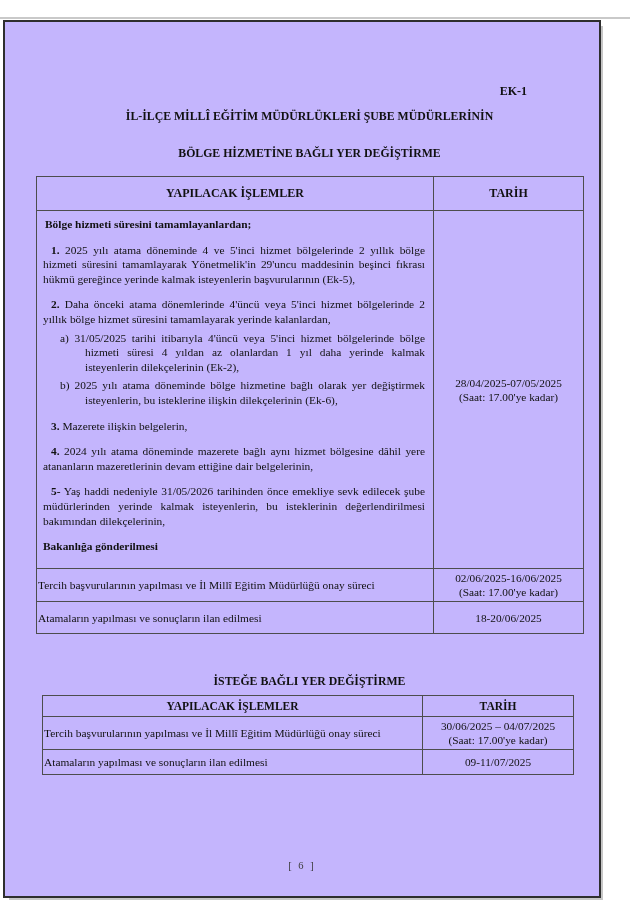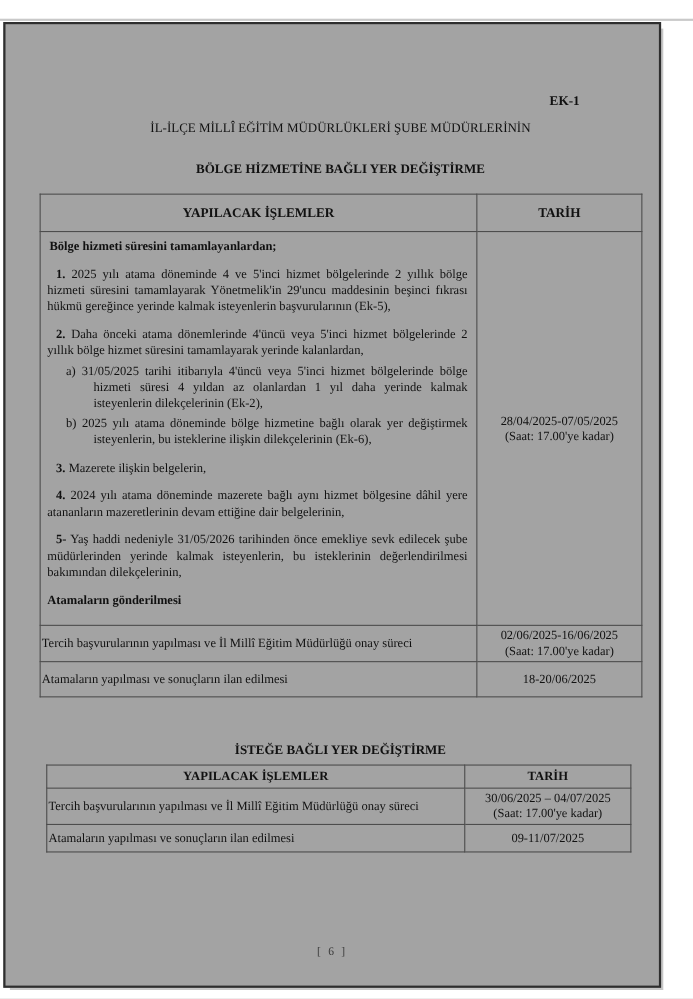--- a/index.html
+++ b/index.html
@@ -13,38 +13,38 @@
   }
   .scan-edge-top {
     position: absolute; left: 0; top: 17px;
     width: 630px; height: 2px; background: #c9c9c9;
   }
   .page-frame {
     position: absolute; left: 3px; top: 20px;
     width: 598px; height: 878px;
     box-sizing: border-box;
     border: 2px solid #2e2e2e;
-    background: #a3a3a3;
+    background: #c4b5fd;
     box-shadow: 4px 4px 0 -2px #c6c6c6;
   }
   .content {
     position: absolute; left: 0; top: 0; right: 0; bottom: 0;
     padding: 0 16px 0 31px;
     box-sizing: border-box;
   }
   .annex-label {
     margin-top: 62px;
     text-align: right;
     padding-right: 56px;
     font-weight: bold;
     font-size: 12px;
   }
   .doc-title {
     text-align: center;
-    font-weight: normal;
+    font-weight: bold;
     font-size: 11.8px;
     line-height: 15px;
     margin-top: 10px;
   }
   .doc-title div { margin: 0; }
   .section-title {
     text-align: center;
     font-weight: bold;
     font-size: 11.8px;
     line-height: 14px;
@@ -148,21 +148,21 @@
       <tr>
         <td class="main-cell">
           <p class="intro-line">Bölge hizmeti süresini tamamlayanlardan;</p>
           <p class="num-item"><span class="marker">1.</span> <span>2025 yılı atama döneminde 4 ve 5'inci hizmet bölgelerinde 2 yıllık bölge hizmeti süresini tamamlayarak Yönetmelik'in 29'uncu maddesinin beşinci fıkrası hükmü gereğince yerinde kalmak isteyenlerin başvurularının (Ek-5),</span></p>
           <p class="num-item num-item-tight"><span class="marker">2.</span> <span>Daha önceki atama dönemlerinde 4'üncü veya 5'inci hizmet bölgelerinde 2 yıllık bölge hizmet süresini tamamlayarak yerinde kalanlardan,</span></p>
           <p class="sub-item"><span>a)</span> <span>31/05/2025 tarihi itibarıyla 4'üncü veya 5'inci hizmet bölgelerinde bölge hizmeti süresi 4 yıldan az olanlardan 1 yıl daha yerinde kalmak isteyenlerin dilekçelerinin (Ek-2),</span></p>
           <p class="sub-item sub-item-last"><span>b)</span> <span>2025 yılı atama döneminde bölge hizmetine bağlı olarak yer değiştirmek isteyenlerin, bu isteklerine ilişkin dilekçelerinin (Ek-6),</span></p>
           <p class="num-item"><span class="marker">3.</span> <span>Mazerete ilişkin belgelerin,</span></p>
           <p class="num-item"><span class="marker">4.</span> <span>2024 yılı atama döneminde mazerete bağlı aynı hizmet bölgesine dâhil yere atananların mazeretlerinin devam ettiğine dair belgelerinin,</span></p>
           <p class="num-item"><span class="marker">5-</span> <span>Yaş haddi nedeniyle 31/05/2026 tarihinden önce emekliye sevk edilecek şube müdürlerinden yerinde kalmak isteyenlerin, bu isteklerinin değerlendirilmesi bakımından dilekçelerinin,</span></p>
-          <p class="closing-line">Atamaların gönderilmesi</p>
+          <p class="closing-line">Bakanlığa gönderilmesi</p>
         </td>
         <td class="date-cell">
           <div>28/04/2025-07/05/2025</div>
           <div>(Saat: 17.00'ye kadar)</div>
         </td>
       </tr>
       <tr class="row-2">
         <td class="process-cell">Tercih başvurularının yapılması ve İl Millî Eğitim Müdürlüğü onay süreci</td>
         <td class="date-cell">
           <div>02/06/2025-16/06/2025</div>

